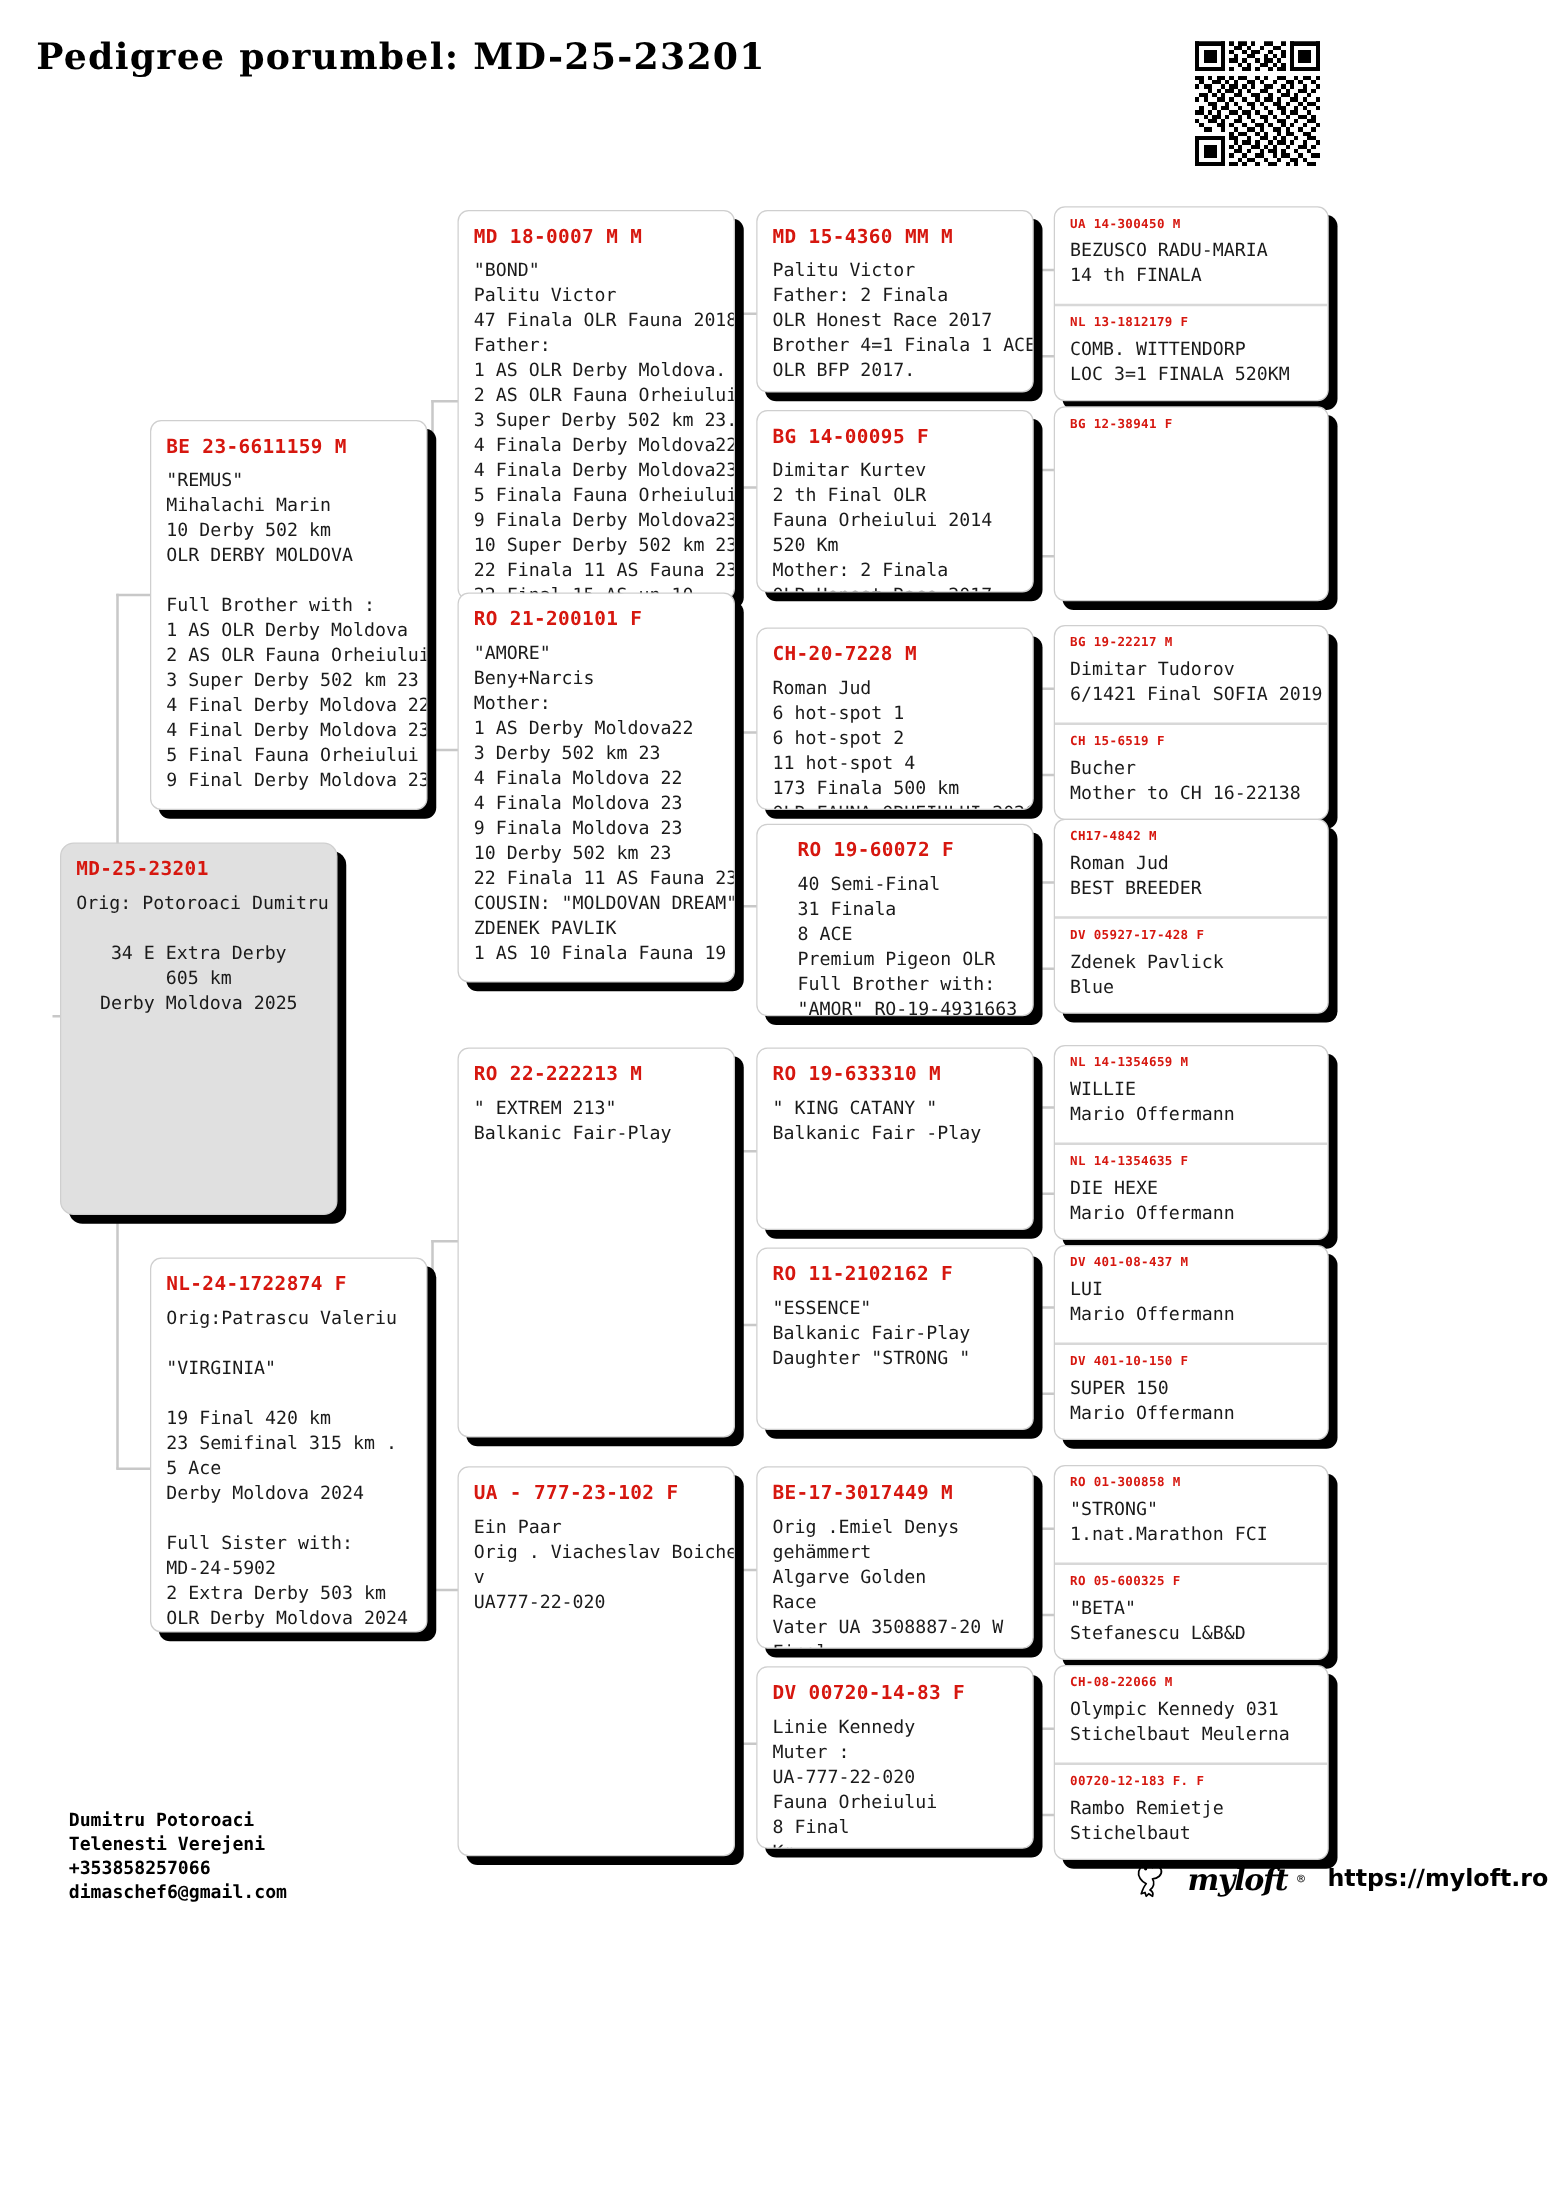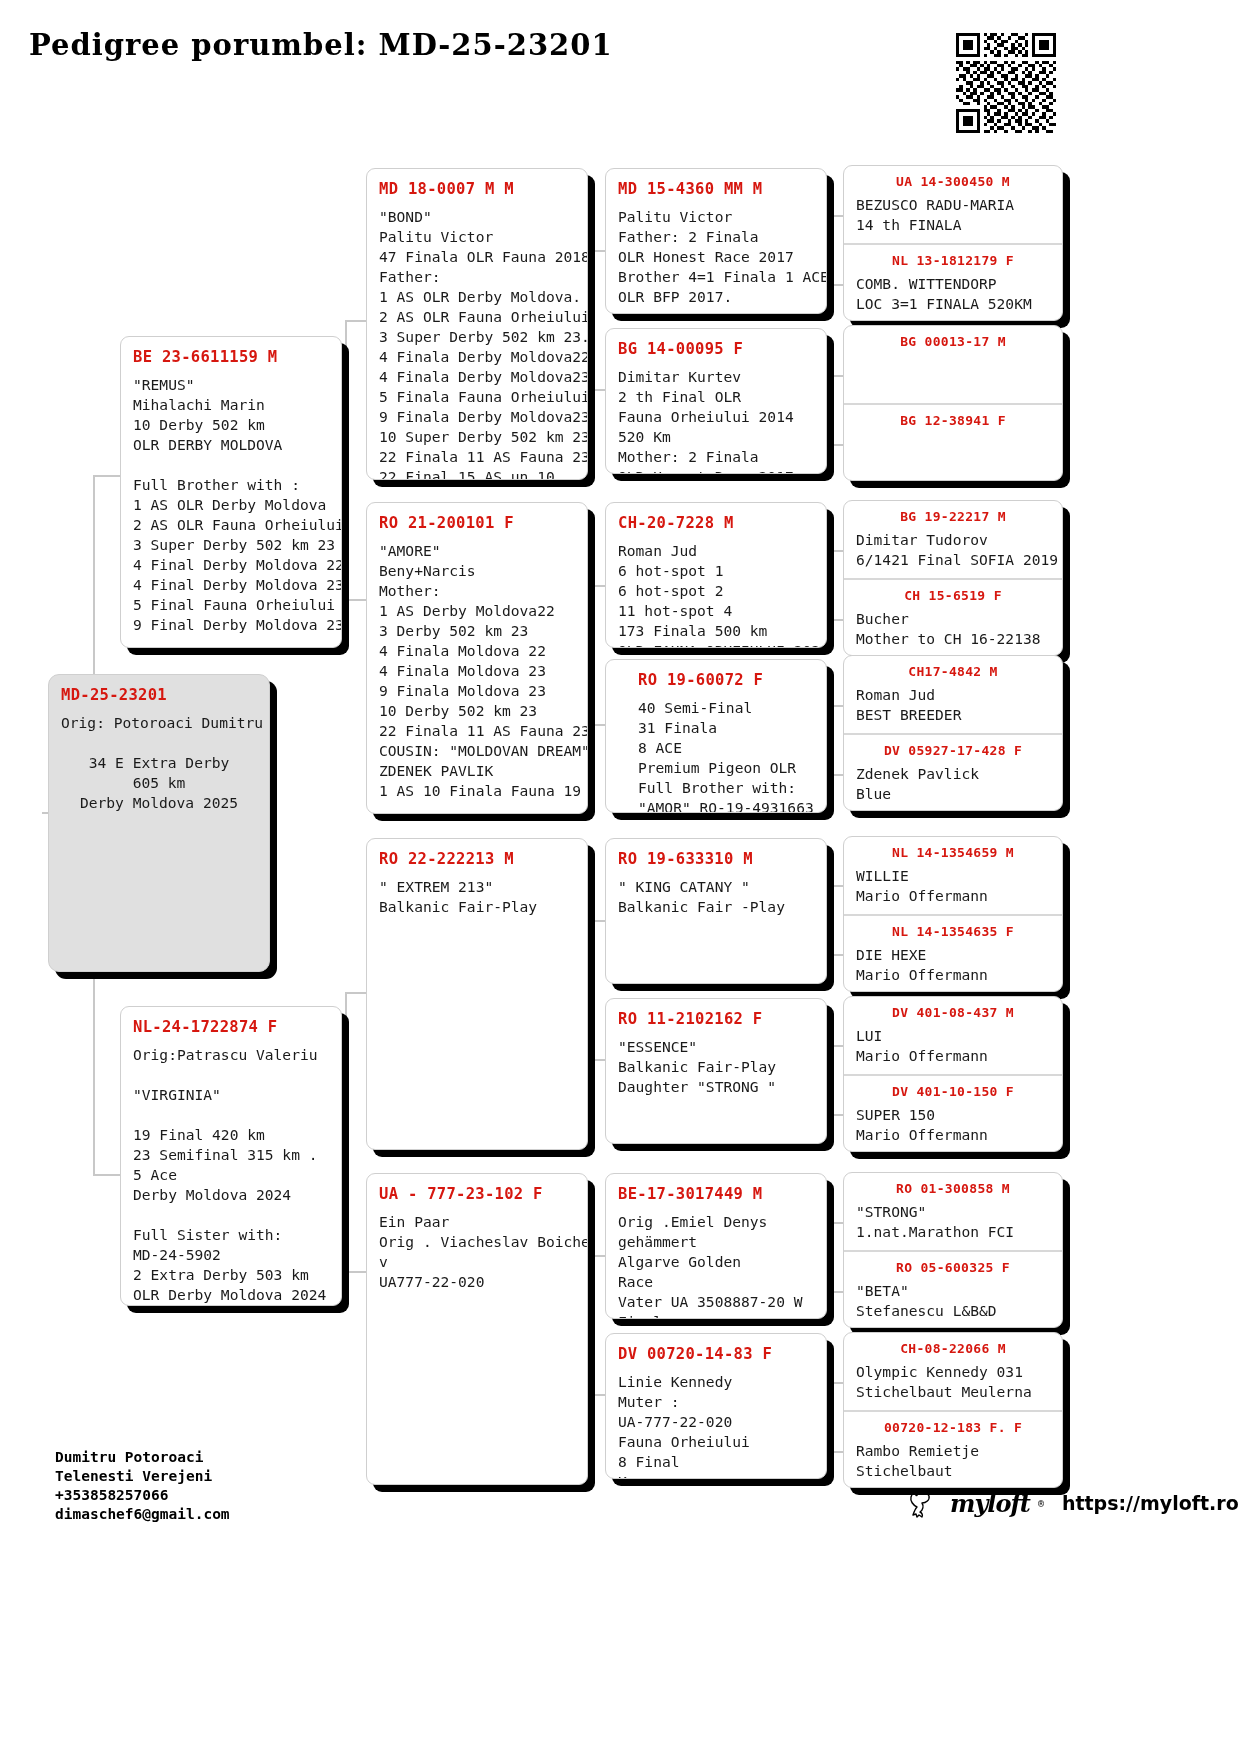--- a/index.html
+++ b/index.html
@@ -76,21 +76,21 @@
     display:flex;
     flex-direction:column;
   }
   .pair .half{
     box-sizing:border-box;
     flex:1 1 50%;
     padding:8px 12px 4px 12px;
     overflow:hidden;
   }
   .pair .half + .half{border-top:2px solid #d8d8d8;}
-  .pair .id{font-size:13px;margin-bottom:6px;text-align:center;}
+  .pair .id{font-size:10px;margin-bottom:6px;}
   .pair .body{font-size:14.6px;line-height:20px;}
 
   
   .ln{position:absolute;background:#c8c8c8;}
   .ln.h{height:1.5px;}
   .ln.v{width:1.5px;}
 
   
   .footer-contact{
     position:absolute;
@@ -494,21 +494,21 @@
 3 Super Derby 502 km 23.
 4 Finala Derby Moldova22
 4 Finala Derby Moldova23
 5 Finala Fauna Orheiului
 9 Finala Derby Moldova23
 10 Super Derby 502 km 23
 22 Finala 11 AS Fauna 23
 22 Final 15 AS un 10</div>
   </div>
 
-  <div class="card" style="left:366px;top:502px;width:222px;height:312px;">
+  <div class="card" style="left:366px;top:474px;width:222px;height:312px;">
     <div class="id">RO 21-200101 F</div>
     <div class="body">"AMORE"
 Beny+Narcis
 Mother:
 1 AS Derby Moldova22
 3 Derby 502 km 23
 4 Finala Moldova 22
 4 Finala Moldova 23
 9 Finala Moldova 23
 10 Derby 502 km 23
@@ -612,24 +612,20 @@
     </div>
     <div class="half">
       <div class="id">NL 13-1812179 F</div>
       <div class="body">COMB. WITTENDORP
 LOC 3=1 FINALA 520KM</div>
     </div>
   </div>
 
   <div class="pair" style="left:843px;top:325px;width:220px;height:156px;">
     <div class="half">
-      <div class="id">BG 00013-17 M</div>
-      <div class="body"></div>
-    </div>
-    <div class="half">
       <div class="id">BG 12-38941 F</div>
       <div class="body"></div>
     </div>
   </div>
 
   <div class="pair" style="left:843px;top:500px;width:220px;height:156px;">
     <div class="half">
       <div class="id">BG 19-22217 M</div>
       <div class="body">Dimitar Tudorov
 6/1421 Final SOFIA 2019</div>

